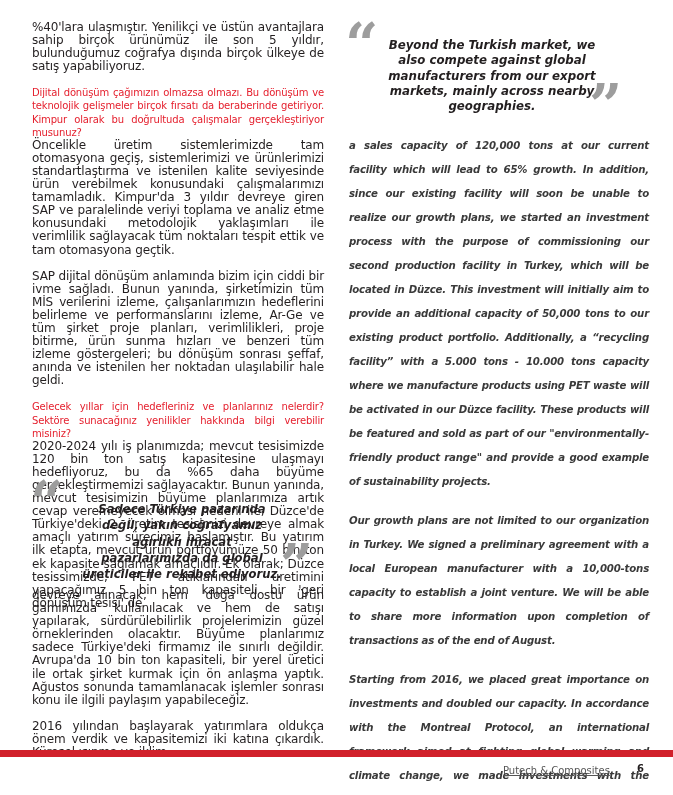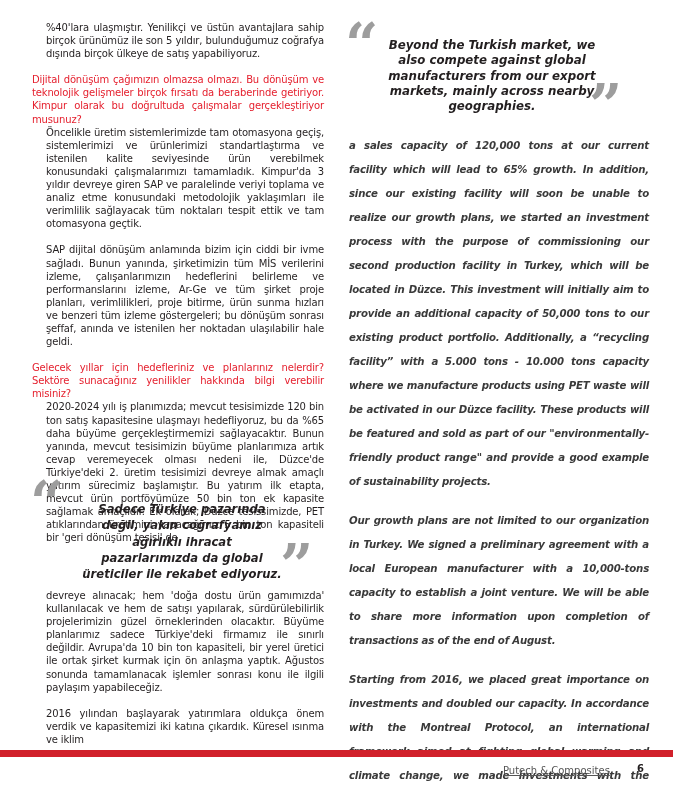--- a/index.html
+++ b/index.html
@@ -1,21 +1,21 @@
 <!DOCTYPE html>
 <html><head>
 <meta charset="utf-8">
 <style>
   html, body { margin:0; padding:0; background:#ffffff; }
   body { width:673px; height:795px; position:relative; overflow:hidden; font-family:"DejaVu Sans", sans-serif; color:#231f20; }
   .col { position:absolute; }
   .left { left:32px; width:292px; top:21px; }
   .right { left:349px; width:300px; }
   p { margin:0; }
-  .body-tr { font-size:10px; line-height:13.1px; text-align:justify; letter-spacing:-0.15px;margin-left:14px; }
+  .body-tr { font-size:12px; line-height:13.1px; text-align:justify; letter-spacing:-0.15px; }
   .q-red { color:#e5202e; font-weight:normal; font-size:10px; line-height:13.1px; text-align:justify; letter-spacing:-0.15px; }
   .body-en { font-style:italic; font-size:10.2px; line-height:24px; color:#3a3a3a; text-align:justify; letter-spacing:-0.2px;font-weight:bold; }
   .q-red-en { color:#e5202e; font-weight:bold; font-style:italic; font-size:10.2px; line-height:15.2px; letter-spacing:-0.2px; }
   .gap { height:13px; }
   .gap-en { height:15px; }
   .pull { position:absolute; }
   .pull-text { font-weight:bold; font-style:italic; color:#231f20; text-align:center; }
   .qmark { position:absolute; font-family:"DejaVu Serif", serif; font-weight:bold; color:#9d9d9d; font-size:58px; line-height:1; }
   .red-bar { position:absolute; left:0; top:750px; width:673px; height:7px; background:#d1202a; }
   .footer-label { position:absolute; left:503px; top:765px; font-size:10px; color:#555;text-decoration:underline; }

